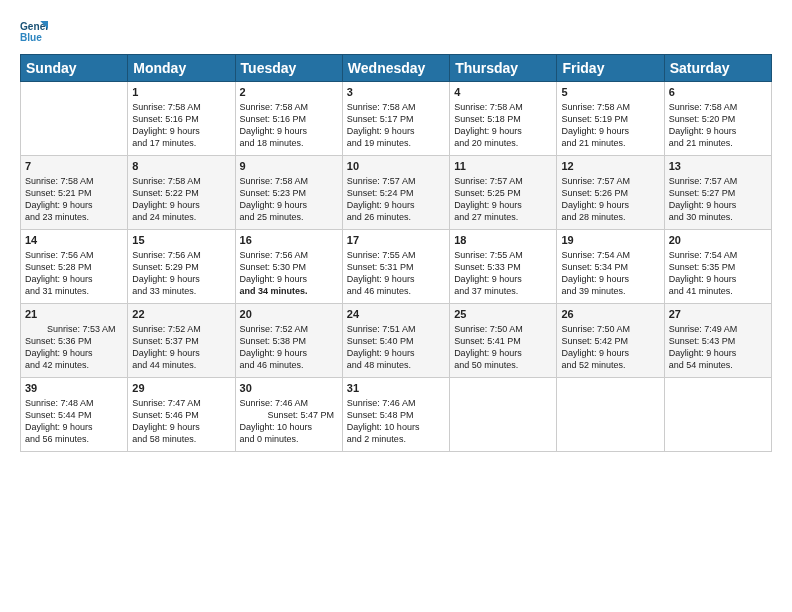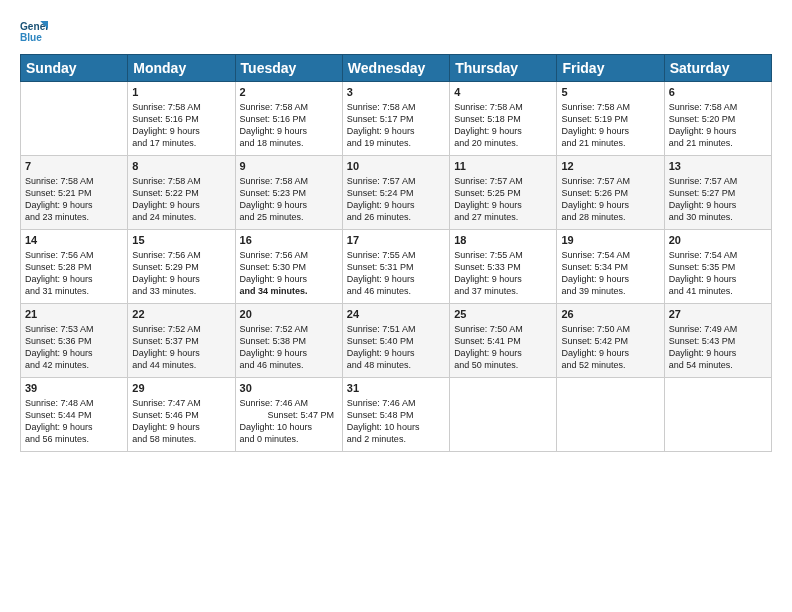--- a/index.html
+++ b/index.html
@@ -257,21 +257,21 @@
             <span class="day-num">20</span>
             <span style="display: block;">Sunrise: 7:54 AM</span>
             <span style="display: block;">Sunset: 5:35 PM</span>
             <span style="display: block;">Daylight: 9 hours</span>
             <span style="display: block;">and 41 minutes.</span>
           </td>
         </tr>
         <tr class="row-shade">
           <td>
             <span class="day-num">21</span>
-            <span style="display: block;">Sunrise: 7:53 AM</span>
+            <span style="display: block; margin-left: 22px;">Sunrise: 7:53 AM</span>
             <span style="display: block;">Sunset: 5:36 PM</span>
             <span style="display: block;">Daylight: 9 hours</span>
             <span style="display: block;">and 42 minutes.</span>
           </td>
           <td>
             <span class="day-num">22</span>
             <span style="display: block;">Sunrise: 7:52 AM</span>
             <span style="display: block;">Sunset: 5:37 PM</span>
             <span style="display: block;">Daylight: 9 hours</span>
             <span style="display: block;">and 44 minutes.</span>

